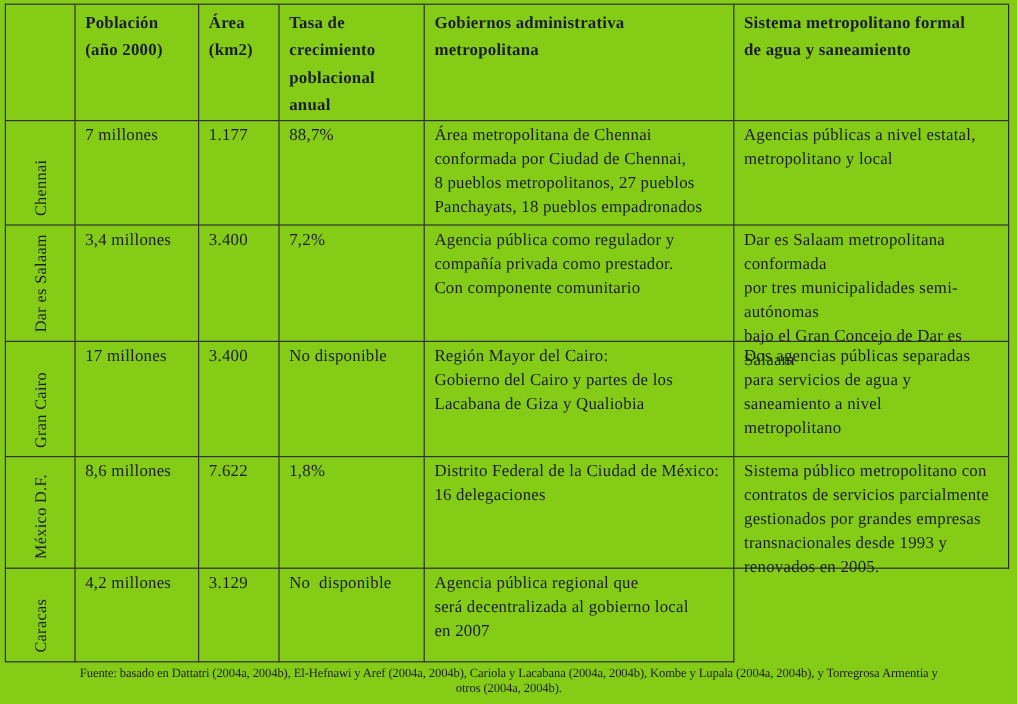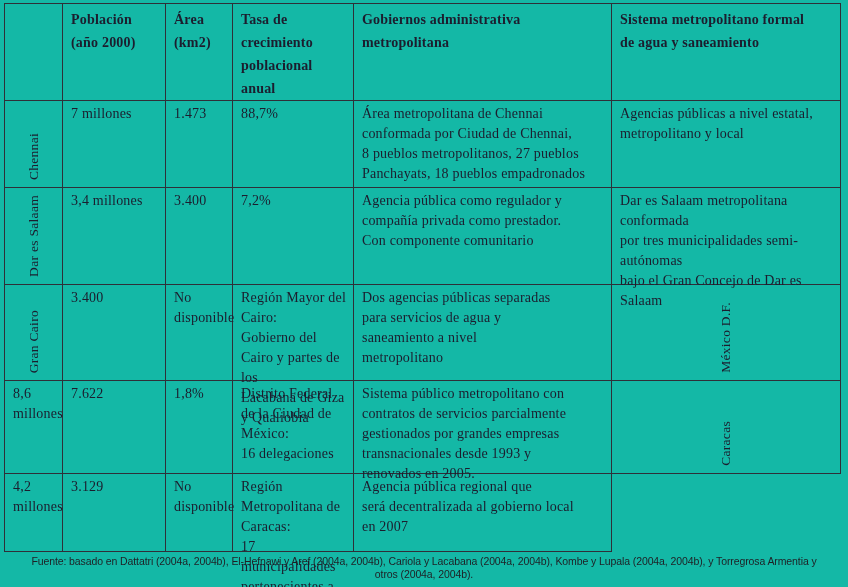--- a/index.html
+++ b/index.html
@@ -4,21 +4,21 @@
 <style>
   html, body {
     margin: 0;
     padding: 0;
     background: #ffffff;
   }
   .page {
     position: relative;
     width: 848px;
     height: 587px;
-    background: #14b8a6;
+    background: #84cc16;
     overflow: hidden;
     font-family: "Liberation Serif", serif;
     color: #1c1d2e;
   }
   .metro-table {
     position: absolute;
     left: 4px;
     top: 3px;
     display: grid;
     grid-template-columns: 58px 103px 67px 121px 258px 229px;
@@ -56,21 +56,21 @@
     font-size: 13.5px;
     letter-spacing: 0.3px;
     white-space: nowrap;
   }
   .footnote {
     position: absolute;
     left: 0;
     top: 555px;
     width: 848px;
     text-align: center;
-    font-family: Liberation Sans, sans-serif;
+    font-family: Liberation Serif, serif;
     font-size: 10.5px;
     line-height: 13px;
     color: #1f1f24;
     white-space: pre-line;
     letter-spacing: -0.1px;
   }
 </style>
 </head>
 <body>
 
@@ -89,21 +89,21 @@
 anual</div>
     <div class="cell th">Gobiernos administrativa
 metropolitana</div>
     <div class="cell th">Sistema metropolitano formal
 de agua y saneamiento</div>
 
     <div class="label-cell">
       <span class="vlabel">Chennai</span>
     </div>
     <div class="cell">7 millones</div>
-    <div class="cell">1.473</div>
+    <div class="cell">1.177</div>
     <div class="cell">88,7%</div>
     <div class="cell">Área metropolitana de Chennai
 conformada por Ciudad de Chennai,
 8 pueblos metropolitanos, 27 pueblos
 Panchayats, 18 pueblos empadronados</div>
     <div class="cell">Agencias públicas a nivel estatal,
 metropolitano y local</div>
 
     <div class="label-cell">
       <span class="vlabel">Dar es Salaam</span>
@@ -114,20 +114,21 @@
     <div class="cell">Agencia pública como regulador y
 compañía privada como prestador.
 Con componente comunitario</div>
     <div class="cell">Dar es Salaam metropolitana conformada
 por tres municipalidades semi-autónomas
 bajo el Gran Concejo de Dar es Salaam</div>
 
     <div class="label-cell">
       <span class="vlabel">Gran Cairo</span>
     </div>
+    <div class="cell">17 millones</div>
     <div class="cell">3.400</div>
     <div class="cell">No disponible</div>
     <div class="cell">Región Mayor del Cairo:
 Gobierno del Cairo y partes de los
 Lacabana de Giza y Qualiobia</div>
     <div class="cell">Dos agencias públicas separadas
 para servicios de agua y
 saneamiento a nivel
 metropolitano</div>
 
@@ -144,24 +145,20 @@
 gestionados por grandes empresas
 transnacionales desde 1993 y
 renovados en 2005.</div>
 
     <div class="label-cell">
       <span class="vlabel">Caracas</span>
     </div>
     <div class="cell">4,2 millones</div>
     <div class="cell">3.129</div>
     <div class="cell">No  disponible</div>
-    <div class="cell">Región Metropolitana de Caracas:
-17 municipalidades pertenecientes a
-tres entidades político-administrativas
-(estados)</div>
     <div class="cell">Agencia pública regional que
 será decentralizada al gobierno local
 en 2007</div>
 
   </div>
 
   <div class="footnote">Fuente: basado en Dattatri (2004a, 2004b), El-Hefnawi y Aref (2004a, 2004b), Cariola y Lacabana (2004a, 2004b), Kombe y Lupala (2004a, 2004b), y Torregrosa Armentia y
 otros (2004a, 2004b).</div>
 
 </div>

